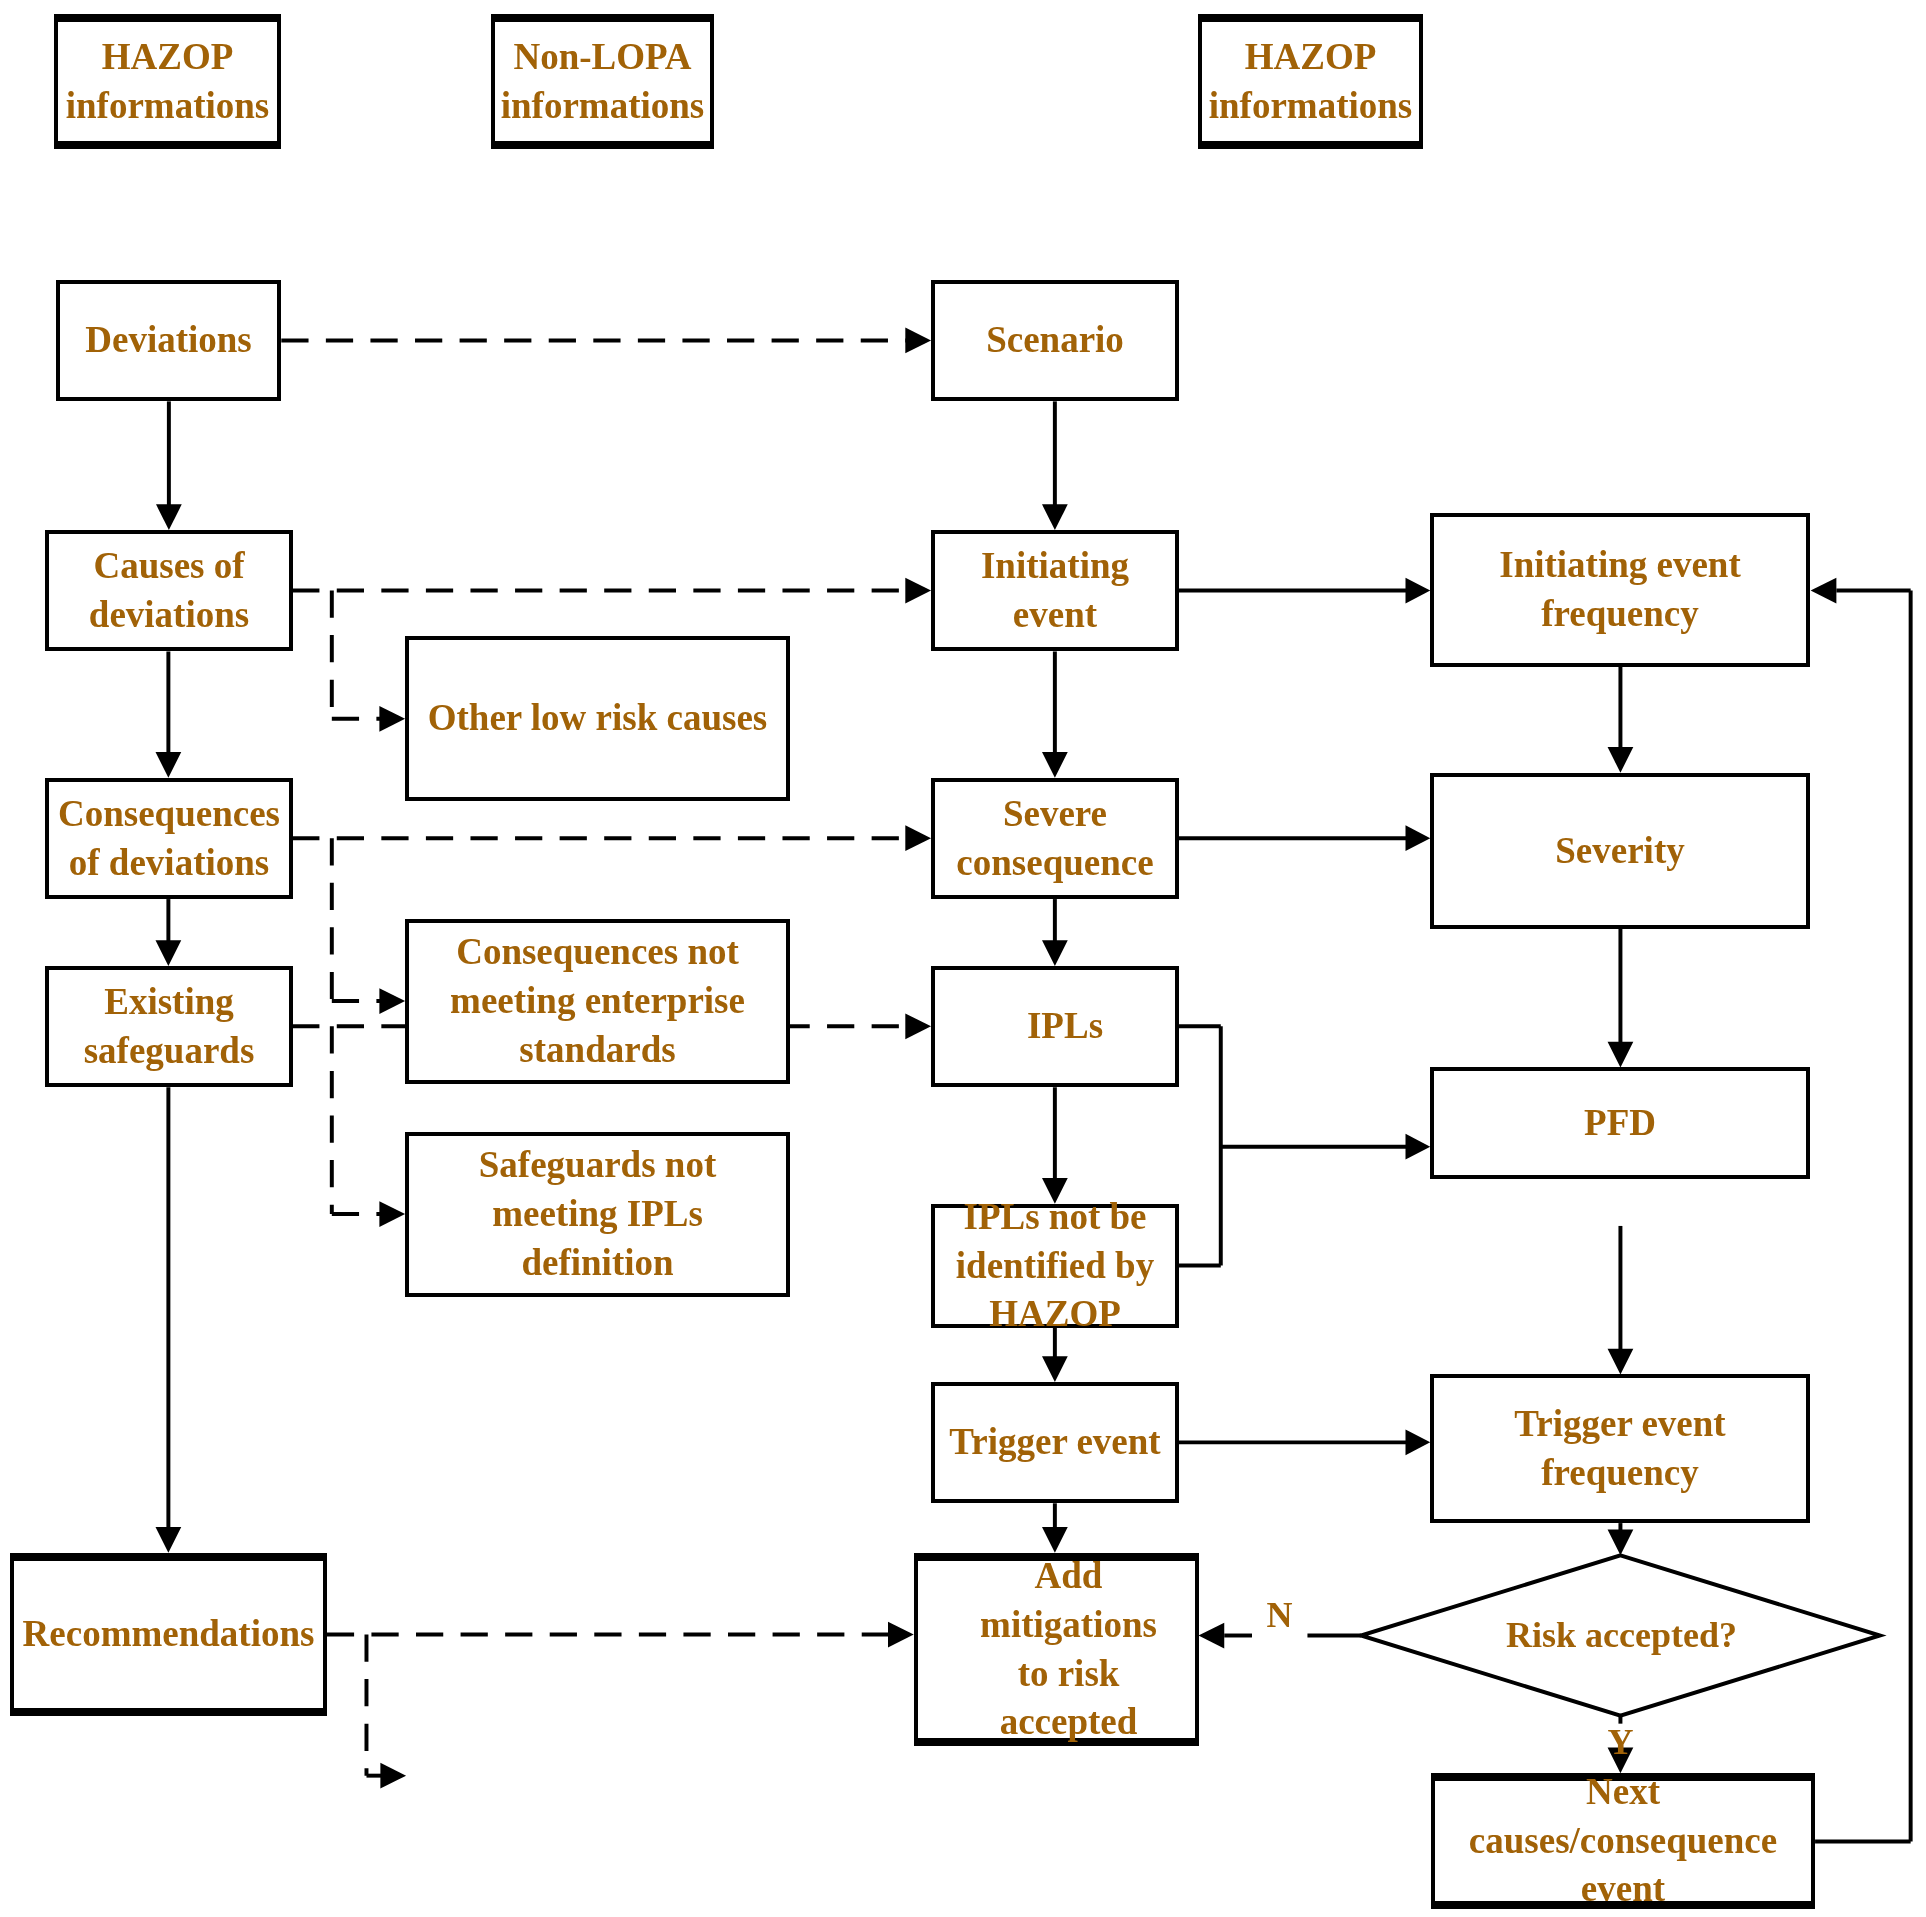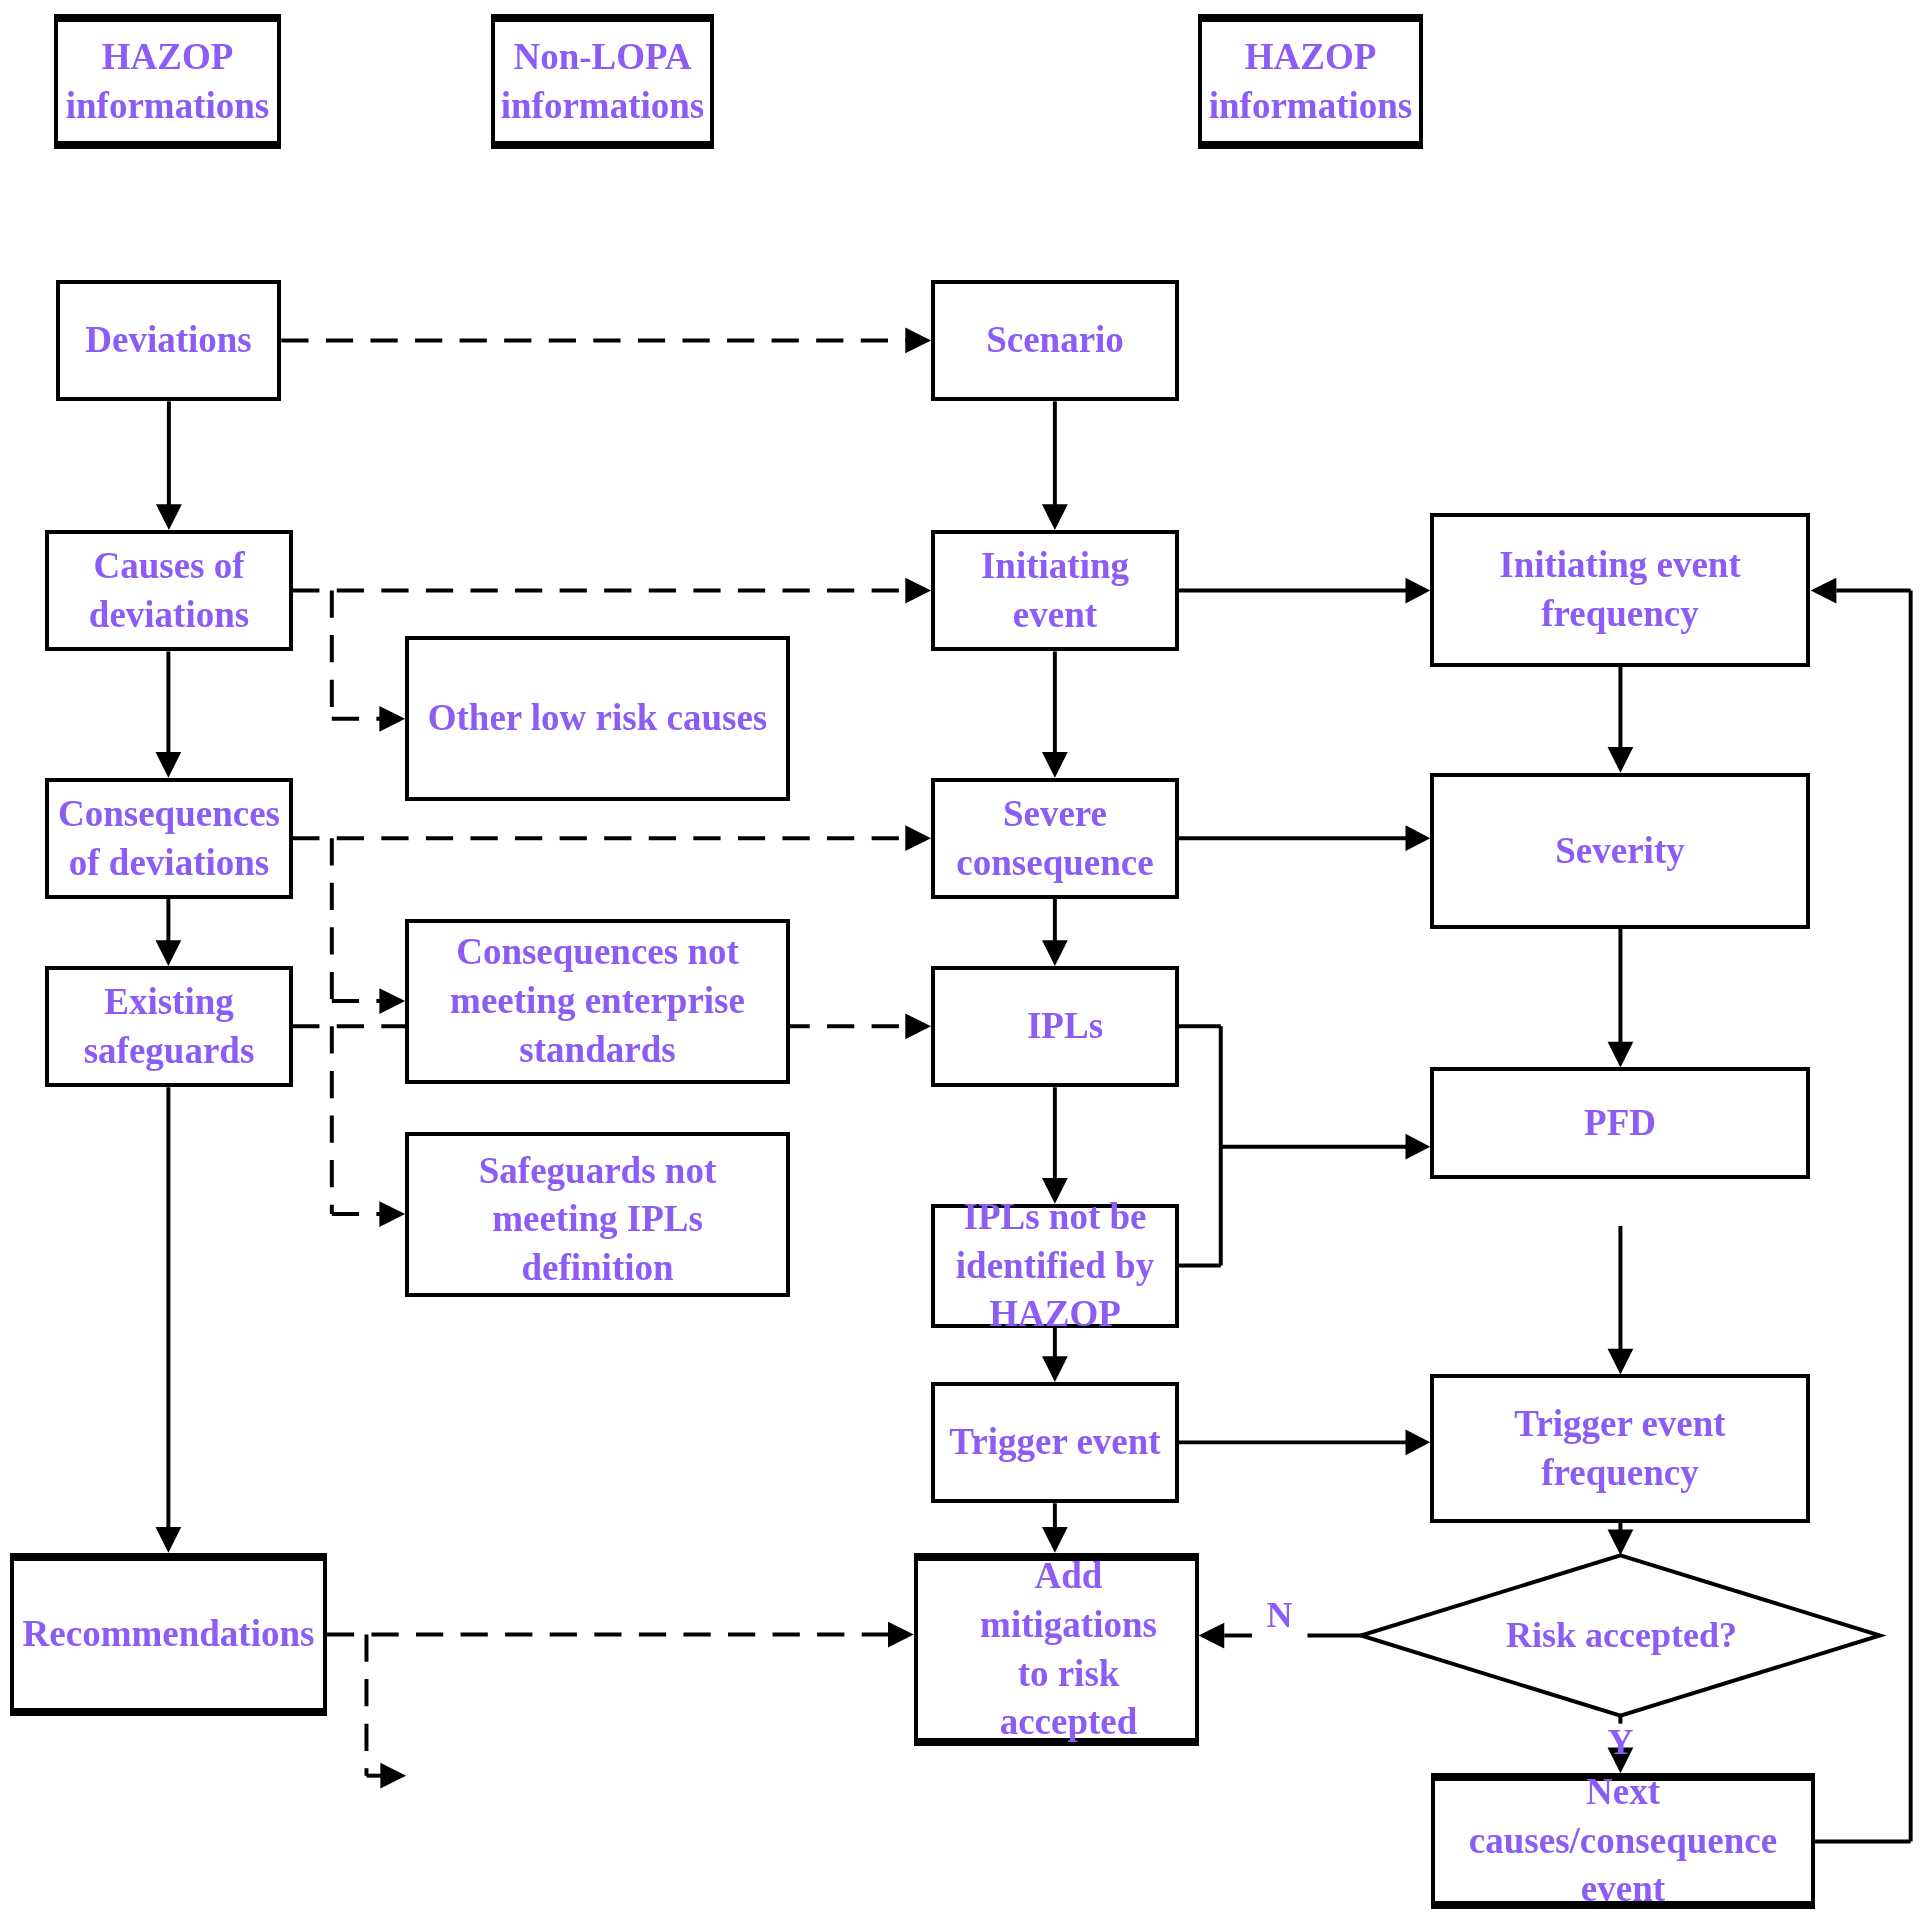--- a/index.html
+++ b/index.html
@@ -17,21 +17,21 @@
     background:#fff;
     display:flex;align-items:center;justify-content:center;
     text-align:center;
   }
   .box.thick{border-width:8px 4.5px;}
   .lbl{
     white-space:pre-line;
     font-weight:bold;
     font-size:37px;
     line-height:1.32;
-    color:#8b5cf6;
+    color:#a16207;
     padding:0 3px;
   }
   .floating{
     position:absolute;
     display:flex;align-items:center;justify-content:center;
     text-align:center;
     background:transparent;
     border:none;
   }
   .floating .lbl{font-size:36px;}
@@ -216,21 +216,21 @@
   </div>
 
   <div class="box" style="left:405px;top:636px;width:385px;height:165px;">
     <span class="lbl">Other low risk causes</span>
   </div>
   <div class="box" style="left:405px;top:919px;width:385px;height:165px;">
     <span class="lbl">Consequences not
 meeting enterprise
 standards</span>
   </div>
-  <div class="box" style="left:405px;top:1132px;width:385px;height:165px;align-items:flex-end;">
+  <div class="box" style="left:405px;top:1132px;width:385px;height:165px;">
     <span class="lbl">Safeguards not
 meeting IPLs
 definition</span>
   </div>
 
   <div class="box" style="left:931px;top:280px;width:248px;height:121px;">
     <span class="lbl">Scenario</span>
   </div>
   <div class="box" style="left:931px;top:530px;width:248px;height:121px;">
     <span class="lbl">Initiating

